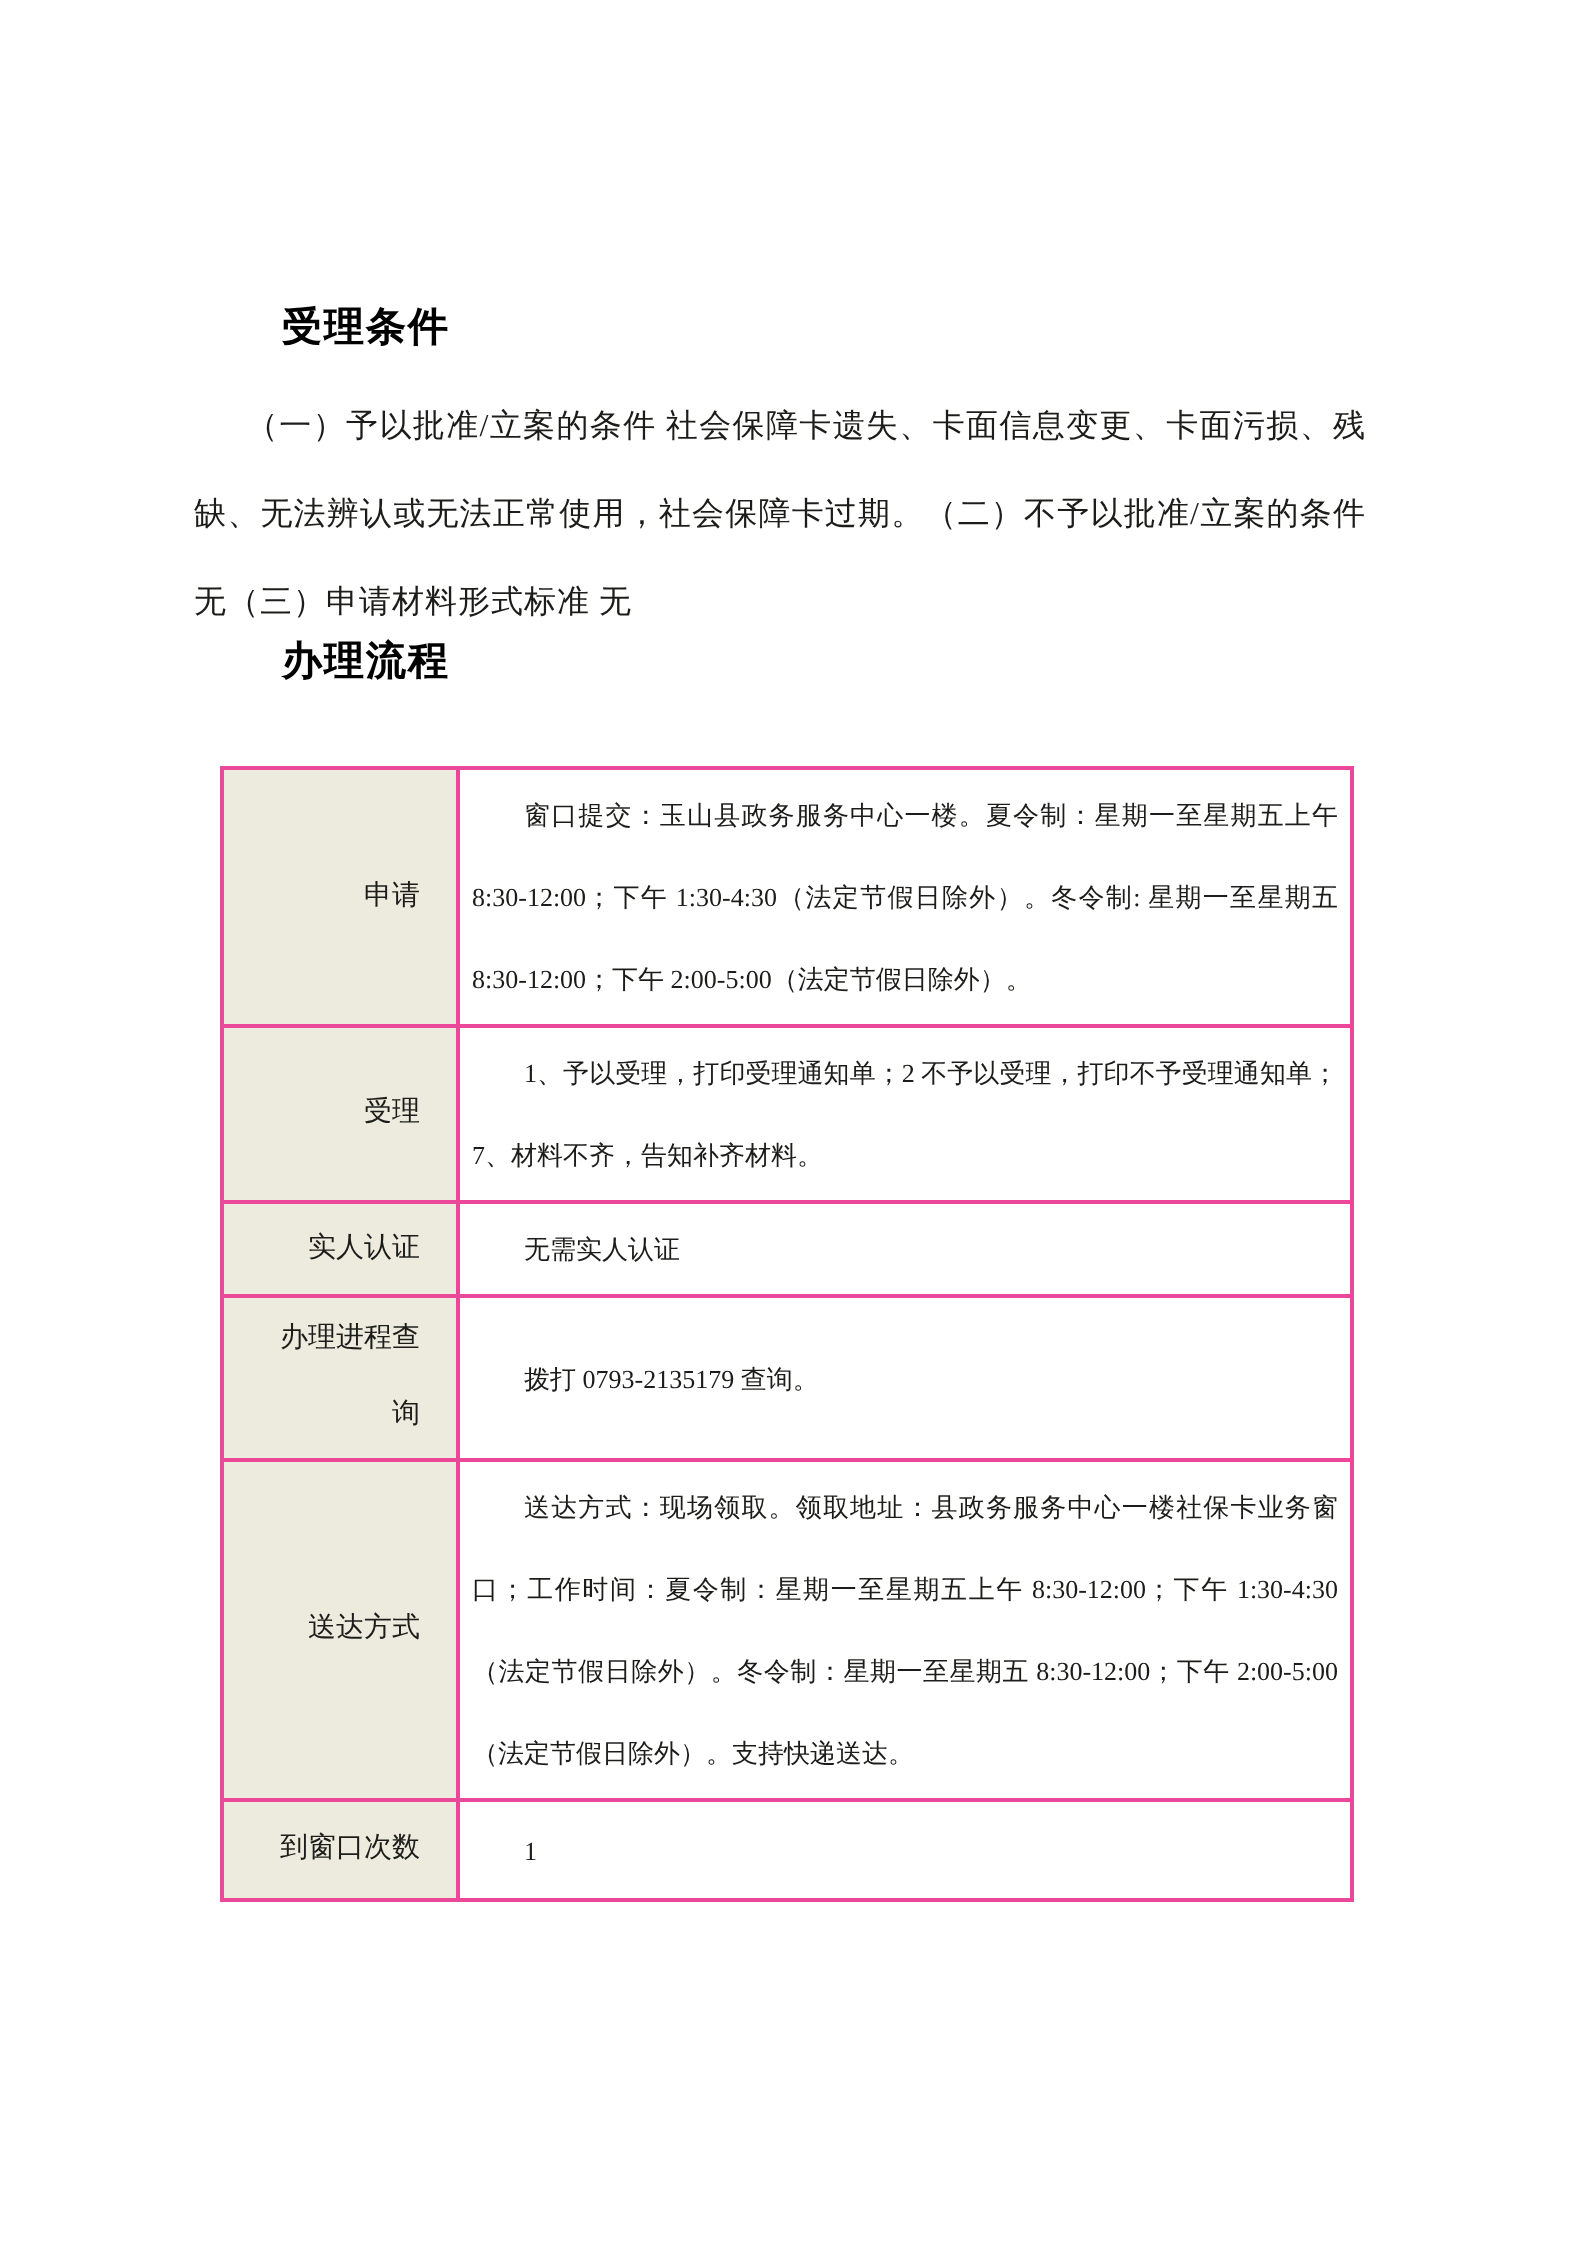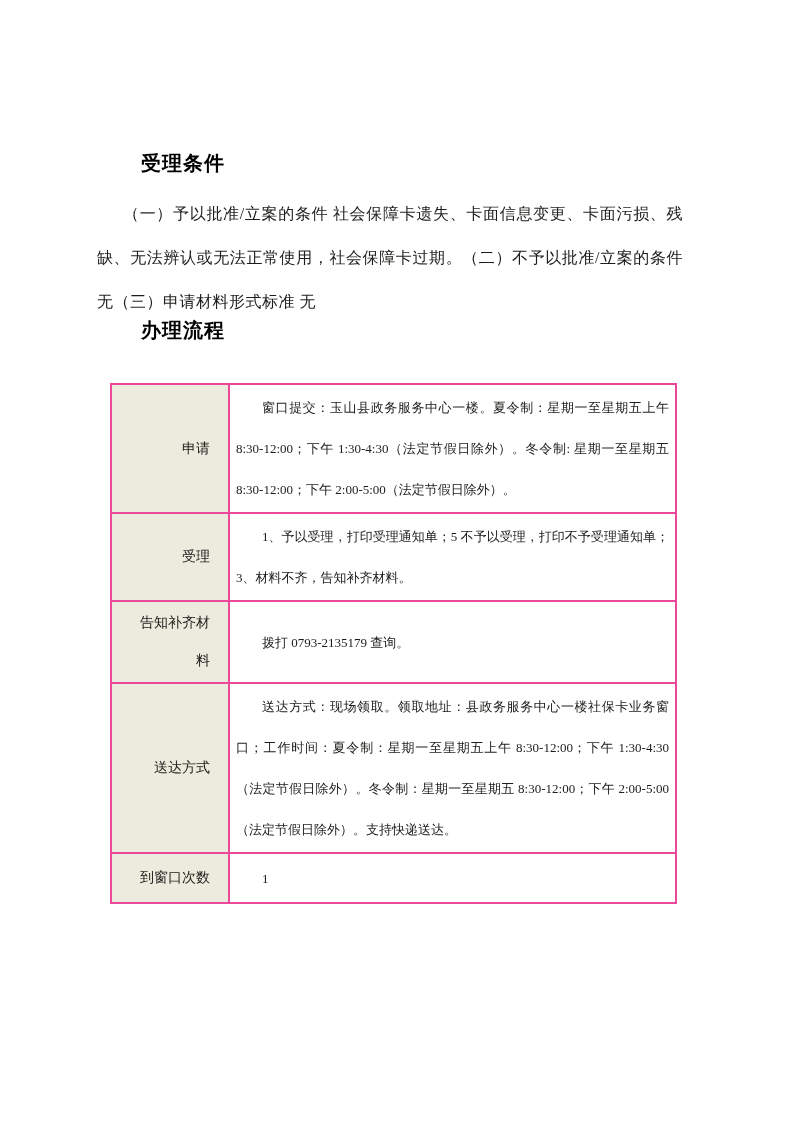--- a/index.html
+++ b/index.html
@@ -102,27 +102,33 @@
   <tr class="row-0">
     <td class="label-cell">申请</td>
     <td class="content-cell">
       <p>窗口提交：玉山县政务服务中心一楼。夏令制：星期一至星期五上午 8:30-12:00；下午 1:30-4:30（法定节假日除外）。冬令制: 星期一至星期五 8:30-12:00；下午 2:00-5:00（法定节假日除外）。</p>
     </td>
   </tr>
 
   <tr class="row-1">
     <td class="label-cell">受理</td>
     <td class="content-cell">
-      <p>1、予以受理，打印受理通知单；5 不予以受理，打印不予受理通知单；3、材料不齐，告知补齐材料。</p>
+      <p>1、予以受理，打印受理通知单；2 不予以受理，打印不予受理通知单；7、材料不齐，告知补齐材料。</p>
     </td>
   </tr>
 
+  <tr class="row-2">
+    <td class="label-cell">实人认证</td>
+    <td class="content-cell">
+      <p>无需实人认证</p>
+    </td>
+  </tr>
 
   <tr class="row-3">
-    <td class="label-cell">告知补齐材料</td>
+    <td class="label-cell">办理进程查询</td>
     <td class="content-cell">
       <p>拨打 0793-2135179 查询。</p>
     </td>
   </tr>
 
 
   <tr class="row-5">
     <td class="label-cell">送达方式</td>
     <td class="content-cell">
       <p>送达方式：现场领取。领取地址：县政务服务中心一楼社保卡业务窗口；工作时间：夏令制：星期一至星期五上午 8:30-12:00；下午 1:30-4:30（法定节假日除外）。冬令制：星期一至星期五 8:30-12:00；下午 2:00-5:00（法定节假日除外）。支持快递送达。</p>

